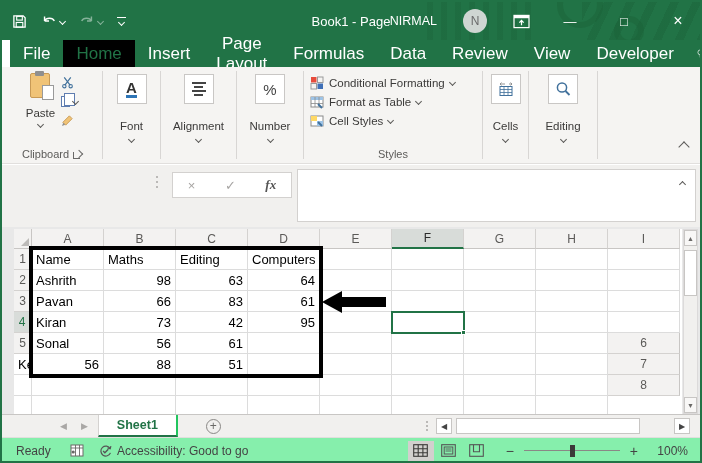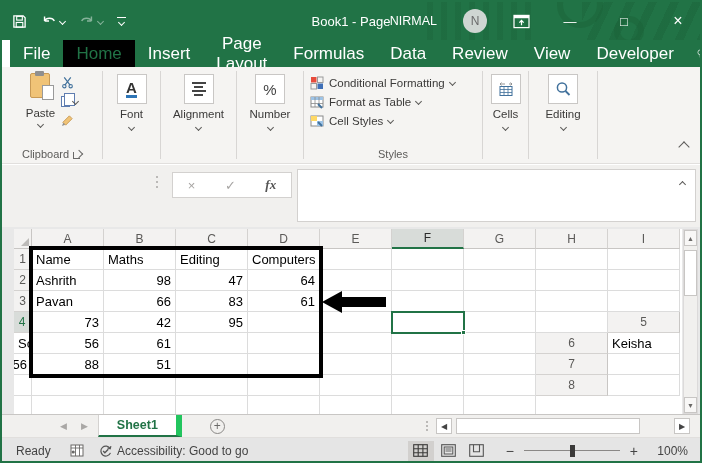--- a/index.html
+++ b/index.html
@@ -38,21 +38,21 @@
 
   
   .ribbon{ position:absolute; left:0; top:65px; width:100%; height:97px; background:#f5f4f2;
     border-bottom:1px solid #e1dfdd; display:flex; }
   .rsep{ width:1px; background:#d8d6d4; margin:4px 0; }
   .rgroup{ display:flex; flex-direction:column; align-items:center; position:relative; }
   .rg-label{ position:absolute; bottom:3px; left:0; width:100%; display:flex; align-items:center;
     justify-content:center; gap:4px; font-size:11px; color:#5c5b59; }
   .rbtn-box{ width:30px; height:30px; background:#fff; border:1px solid #c9c7c5; display:flex;
     align-items:center; justify-content:center; margin-top:7px; cursor:pointer; }
-  .rsmall-label{ font-size:11.5px; color:#3b3a39; margin-top:4px; }
+  .rsmall-label{ font-size:11.5px; color:#3b3a39; margin-top:16px; }
   .chev{ display:inline-block; width:5px; height:5px; border-right:1.2px solid currentColor;
     border-bottom:1.2px solid currentColor; transform:rotate(45deg); color:#5c5b59; }
   .chev.up{ transform:rotate(-135deg); }
   .rgroup .chev.drop{ margin-top:5px; }
   .g-clipboard{ width:100px; }
   .clip-content{ display:flex; gap:6px; margin-top:6px; }
   .paste-btn{ display:flex; flex-direction:column; align-items:center; cursor:pointer; }
   .clipb{ width:20px; height:25px; background:#f0c377; border:1px solid #c89a56; border-radius:2px; position:relative; }
   .clipb::before{ content:''; position:absolute; left:4px; top:-3px; width:9px; height:5px; background:#8f8f8f; border-radius:1px; }
   .clipb .page{ position:absolute; right:-5px; bottom:-3px; width:12px; height:15px; background:#fff; border:1px solid #9a9a9a; }
@@ -121,35 +121,35 @@
   .vscroll{ position:absolute; left:681px; top:2px; width:15px; height:185px; background:#f1f0ee; border:1px solid #dcdada; }
   .sbtn{ position:absolute; left:0; width:13px; height:16px; background:#f8f7f6; border:1px solid #c8c6c4;
     display:flex; align-items:center; justify-content:center; font-size:7px; color:#6a6967; cursor:pointer; }
   .vthumb{ position:absolute; left:0; top:20px; width:13px; height:46px; background:#fff; border:1px solid #c8c6c4; cursor:grab; }
 
   
   .tabsrow{ position:absolute; left:0; top:412px; width:100%; height:23px; background:#f1f0ee;
     border-top:1px solid #c8c6c4; display:flex; align-items:stretch; }
   .tnav{ display:flex; align-items:center; gap:14px; padding:0 10px 0 58px; color:#a9a7a5; font-size:9px; }
   .sheettab{ padding:0 18px; display:flex; align-items:center; background:#fff; color:#217346;
-    font-weight:bold; font-size:12.5px; border-right:6px solid #22c55e; border-left:1px solid #d4d2d0;
+    font-weight:bold; font-size:12.5px; border-right:2px solid #22c55e; border-left:1px solid #d4d2d0;
     border-bottom:2px solid #217346; cursor:pointer; }
   .newsheet{ margin-left:28px; display:flex; align-items:center; cursor:pointer; }
   .newsheet b{ width:15px; height:15px; border:1px solid #8a8886; border-radius:50%; color:#6a6967;
     font-weight:normal; font-size:12px; line-height:13px; text-align:center; }
   .hdots{ display:flex; align-items:center; margin-left:auto; flex-direction:column; justify-content:center; gap:2px; padding-right:8px;}
   .hdots i{ width:2px; height:2px; background:#a9a7a5; border-radius:50%; }
   .hsbtn{ width:16px; margin:3px 0; background:#fff; border:1px solid #c8c6c4; color:#444;
     display:flex; align-items:center; justify-content:center; font-size:8px; cursor:pointer; }
   .htrack{ width:222px; position:relative; margin:3px 0; }
   .hthumb{ position:absolute; left:4px; top:0; height:100%; width:184px; background:#fff; border:1px solid #c8c6c4; cursor:grab; }
   .tabsrow .rend{ width:10px; }
 
   
-  .statusbar{ position:absolute; left:0; top:435px; width:100%; height:26px; background:#e5e5e5;
+  .statusbar{ position:absolute; left:0; top:435px; width:100%; height:26px; background:#86efac;
     border-top:1px solid #e1dfdd; display:flex; align-items:center; font-size:12px; color:#444; }
   .statusbar .ready{ padding-left:14px; width:58px; }
   .sicon{ margin:0 10px; display:flex; align-items:center; cursor:pointer; }
   .acc-text{ margin-left:2px; cursor:pointer; }
   .statusbar .spacer{ flex:1; }
   .viewbtns{ display:flex; gap:2px; margin-right:16px; }
   .vbtn{ width:26px; height:20px; display:flex; align-items:center; justify-content:center; cursor:pointer; }
   .vbtn.active{ background:#d2d0ce; }
   .zoomctl{ display:flex; align-items:center; gap:10px; margin-right:10px; color:#444; }
   .zline{ position:relative; width:96px; height:12px; display:flex; align-items:center; cursor:pointer; }
@@ -418,38 +418,39 @@
           <div class="cell">Editing</div>
           <div class="cell">Computers</div>
           <div class="cell"></div>
           <div class="cell"></div>
           <div class="cell"></div>
           <div class="cell"></div>
           <div class="cell"></div>
           <div class="row-h">2</div>
           <div class="cell">Ashrith</div>
           <div class="cell num">98</div>
-          <div class="cell num">47</div>
+          <div class="cell num">63</div>
           <div class="cell num">64</div>
           <div class="cell"></div>
           <div class="cell"></div>
           <div class="cell"></div>
           <div class="cell"></div>
           <div class="cell"></div>
           <div class="row-h">3</div>
           <div class="cell">Pavan</div>
           <div class="cell num">66</div>
           <div class="cell num">83</div>
           <div class="cell num">61</div>
           <div class="cell"></div>
           <div class="cell"></div>
           <div class="cell"></div>
           <div class="cell"></div>
           <div class="cell"></div>
           <div class="row-h sel">4</div>
+          <div class="cell">Kiran</div>
           <div class="cell num">73</div>
           <div class="cell num">42</div>
           <div class="cell num">95</div>
           <div class="cell"></div>
           <div class="cell"></div>
           <div class="cell"></div>
           <div class="cell"></div>
           <div class="cell"></div>
           <div class="row-h">5</div>
           <div class="cell">Sonal</div>

